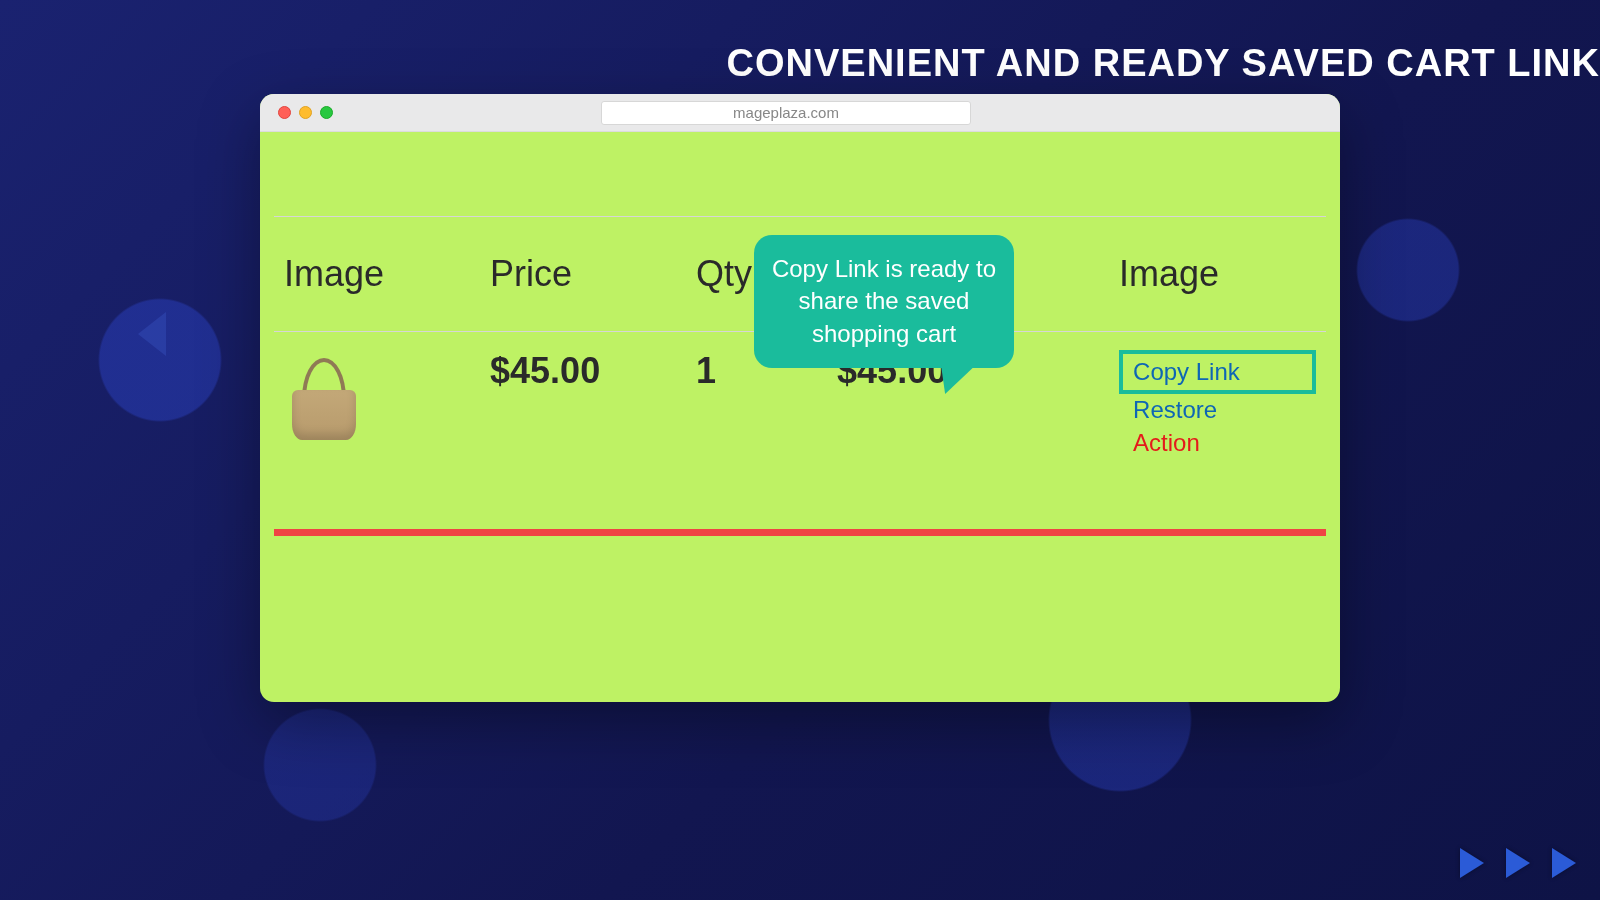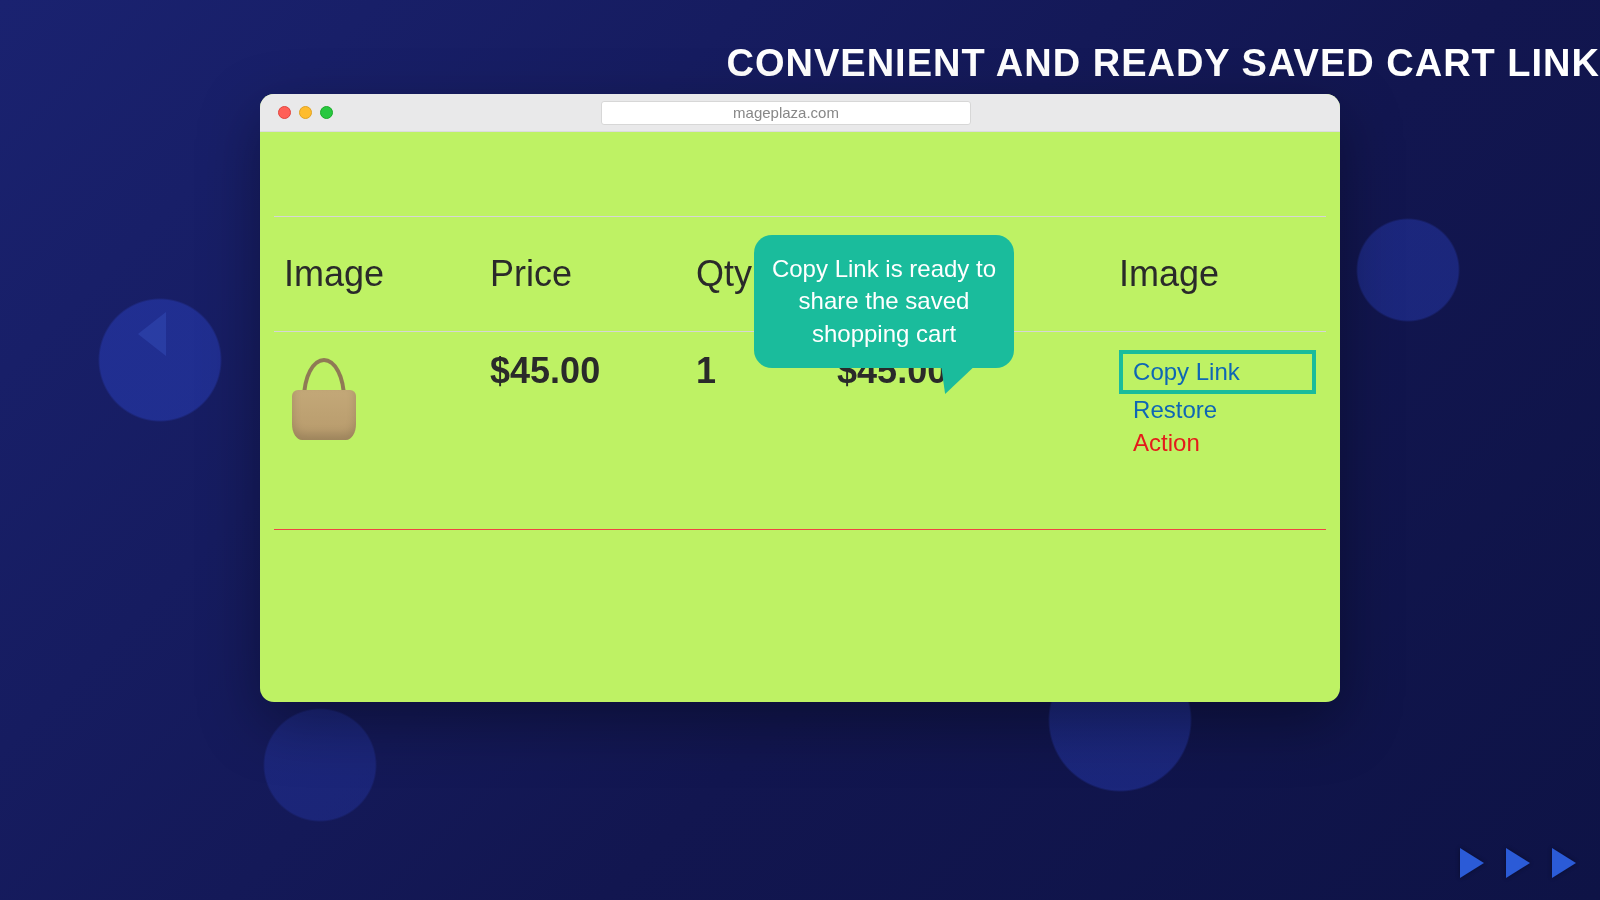--- a/index.html
+++ b/index.html
@@ -81,21 +81,21 @@
   }
   table.cart thead tr th {
     border-top: 1px solid #d6d6d6;
     border-bottom: 1px solid #d6d6d6;
     padding: 36px 10px;
     font-weight: 400;
     font-size: 36px;
     color: #2a2a2a;
   }
   table.cart tbody tr td {
-    border-bottom: 1px solid #ef4444;
+    border-bottom: 7px solid #ef4444;
     padding: 18px 10px 70px 10px;
     font-size: 36px;
     font-weight: 700;
     color: #2a2a2a;
     vertical-align: top;
   }
 
   th.col-image, td.col-image { width: 190px; padding-left: 18px;}
   th.col-price, td.col-price { width: 190px;}
   th.col-qty,   td.col-qty   { width: 130px;}

